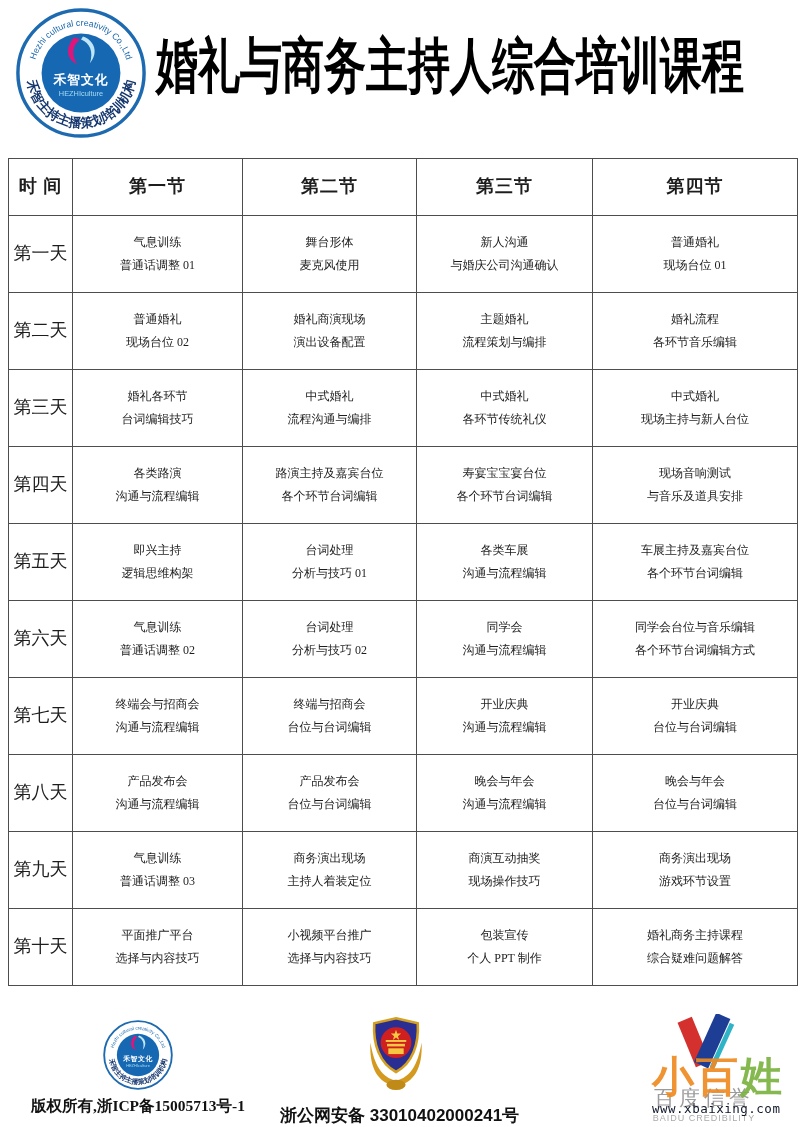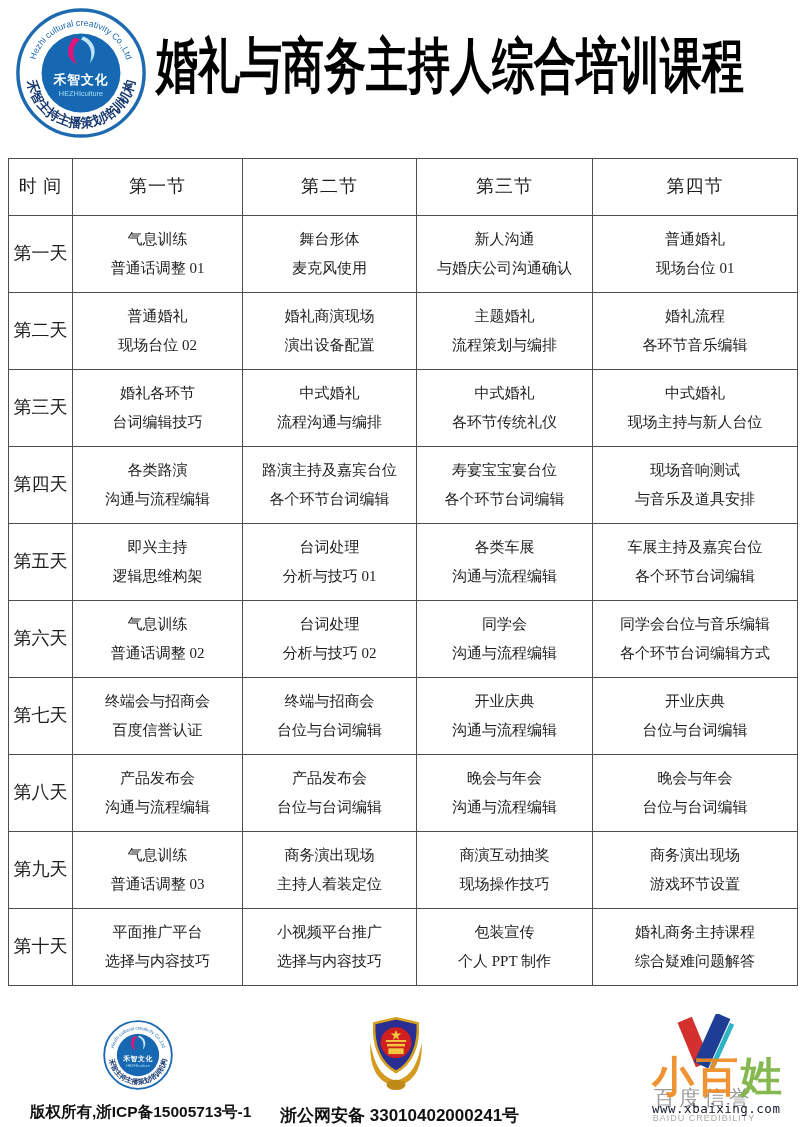--- a/index.html
+++ b/index.html
@@ -15,29 +15,29 @@
     transform:scaleY(1.42);transform-origin:top center;color:#000;
   }
   
   table.schedule{
     position:absolute;left:8px;top:158px;width:789px;
     border-collapse:collapse;table-layout:fixed;
   }
   table.schedule th,table.schedule td{
     border:1px solid #4d4d4d;text-align:center;vertical-align:middle;
     white-space:pre-line;font-weight:normal;padding:0;
-    font-size:15px;line-height:1.95;color:#1d1d1d;
-  }
-  table.schedule thead th{height:56px;font-weight:normal;font-size:18px;letter-spacing:1px;}
+    font-size:12px;line-height:1.95;color:#1d1d1d;
+  }
+  table.schedule thead th{height:56px;font-weight:bold;font-size:18px;letter-spacing:1px;}
   table.schedule tbody tr{height:77px;}
   table.schedule tbody th{font-size:18px;margin-left:12px;}
   
   .foot{position:absolute;text-align:center;font-family:"Liberation Sans","DejaVu Sans",sans-serif;}
   .foot-left{left:30px;top:1018px;width:216px;}
-  .foot-left .caption{margin-top:6px;font-size:15.5px;font-weight:bold;color:#111;white-space:nowrap;}
+  .foot-left .caption{font-size:15.5px;font-weight:bold;color:#111;white-space:nowrap;font-family:Liberation Serif, serif;}
   .foot-center{left:280px;top:1014px;width:232px;}
   .foot-center .caption{margin-top:2px;font-size:17px;font-weight:bold;color:#111;white-space:nowrap;}
   .foot-right{left:618px;top:1014px;width:172px;}
   .baidu-cn{font-size:21px;letter-spacing:4px;color:#9b9b9b;margin-top:8px;}
   .baidu-en{font-size:9px;letter-spacing:1px;color:#ababab;margin-top:1px;}
   .baidu-cert{font-size:20px;letter-spacing:2px;font-weight:bold;color:#222;margin-top:4px;white-space:nowrap;}
   
   .watermark{
     position:absolute;left:652px;top:1056px;width:148px;z-index:5;text-align:left;
     font-family:"Liberation Sans","DejaVu Sans",sans-serif;pointer-events:none;
@@ -154,21 +154,21 @@
         <td>台词处理
 分析与技巧 02</td>
         <td>同学会
 沟通与流程编辑</td>
         <td>同学会台位与音乐编辑
 各个环节台词编辑方式</td>
       </tr>
       <tr>
         <th>第七天</th>
         <td>终端会与招商会
-百度信誉认证</td>
+沟通与流程编辑</td>
         <td>终端与招商会
 台位与台词编辑</td>
         <td>开业庆典
 沟通与流程编辑</td>
         <td>开业庆典
 台位与台词编辑</td>
       </tr>
       <tr>
         <th>第八天</th>
         <td>产品发布会

